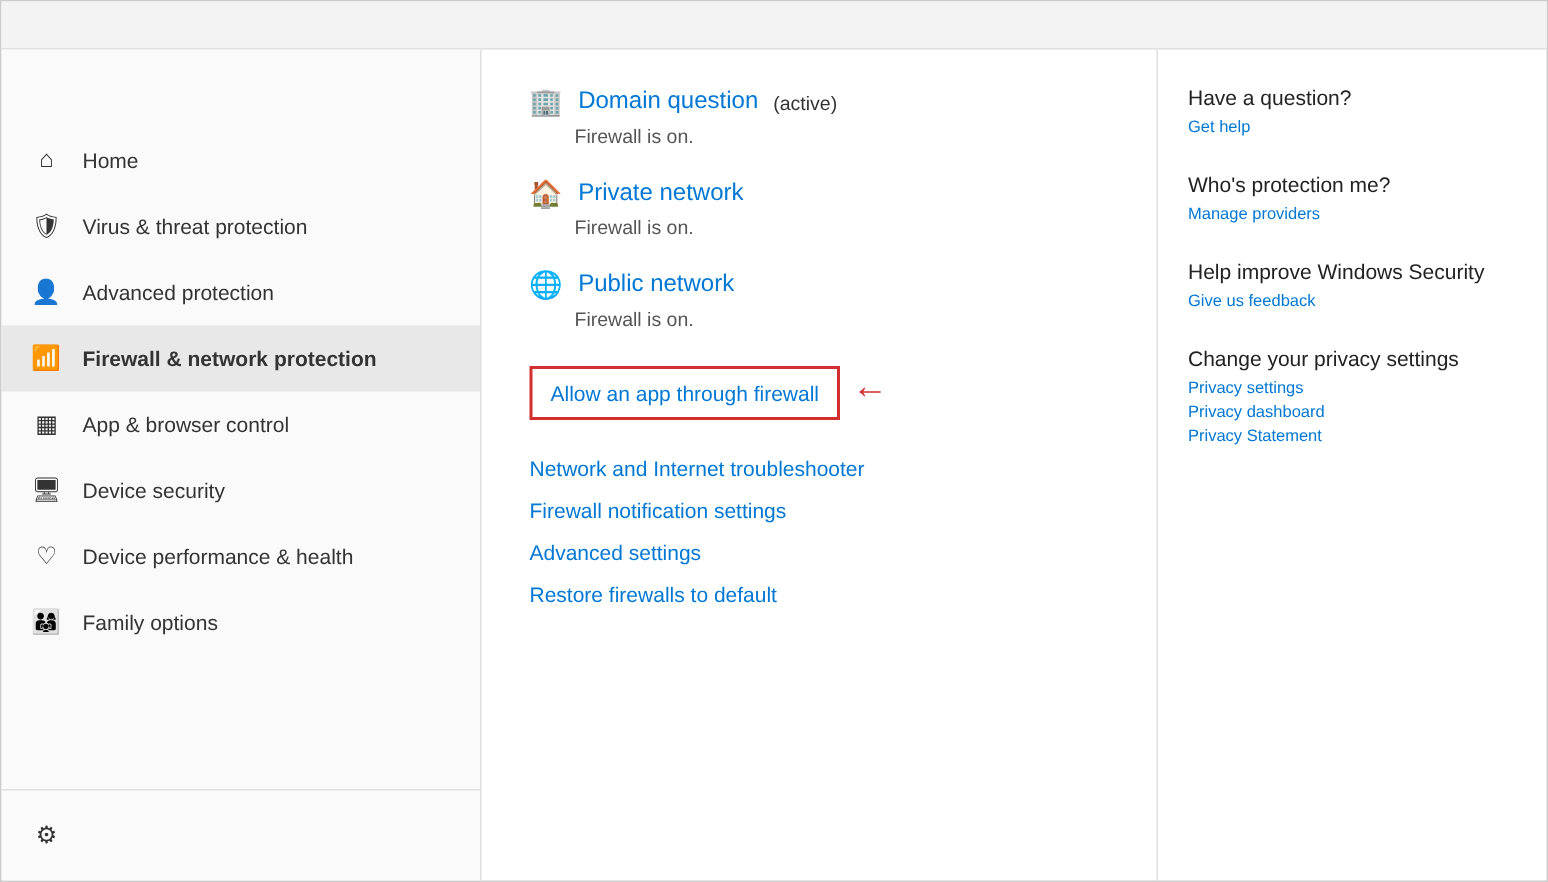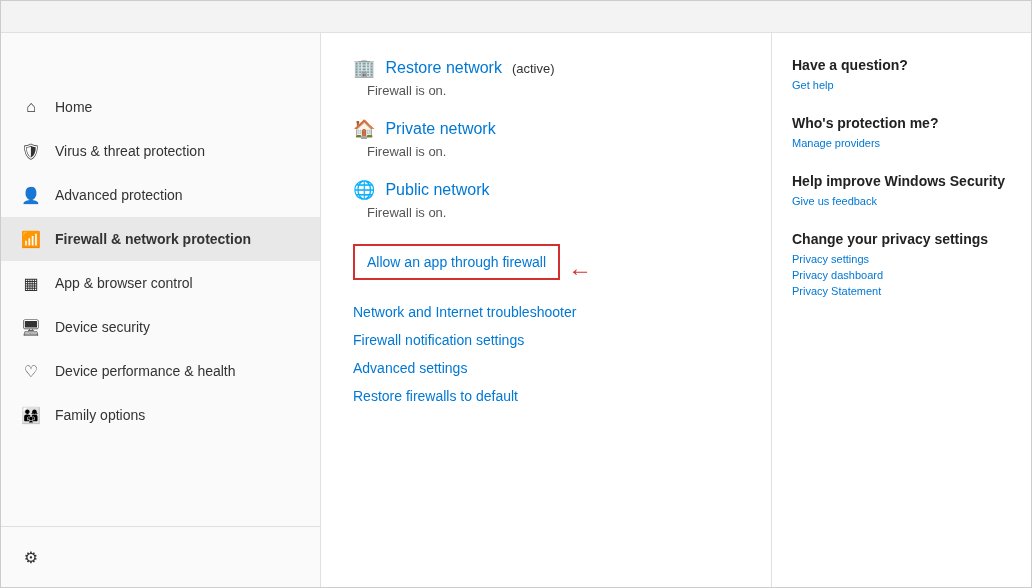--- a/index.html
+++ b/index.html
@@ -156,21 +156,21 @@
       color: #0078d4;
       font-weight: 400;
     }
     .network-badge {
       font-size: 13px;
       color: #333;
     }
     .network-status {
       font-size: 13px;
       color: #555;
-      margin-left: 14px;
+      margin-left: 30px;
     }
     .network-icon {
       font-size: 18px;
       color: #555;
     }
 
     
     .links-section {
       margin-top: 24px;
     }
@@ -185,36 +185,35 @@
     .link-item.highlighted {
       border: 2px solid #d32f2f;
       padding: 8px 12px;
       display: inline-block;
       color: #0078d4;
     }
 
     
     .arrow-container {
       display: flex;
-      align-items: center;
       margin-bottom: 12px;
       gap: 8px;
     }
     .red-arrow {
       color: #d32f2f;
       font-size: 24px;
     }
 
     
     .right-section {
       margin-bottom: 24px;
     }
     .right-section-title {
       font-size: 14px;
-      font-weight: 700;
+      font-weight: 400;
       color: #222;
       margin-bottom: 6px;
     }
     .right-link {
       display: block;
       color: #0078d4;
       text-decoration: none;
       font-size: 11px;
       margin-bottom: 4px;
       cursor: pointer;
@@ -294,21 +293,21 @@
       </div>
     </div>
 
     <div class="main-content">
       <div class="center-panel">
 
         <div id="networks-container">
             <div class="network-item">
     <div class="network-item-header">
       <span class="network-icon">🏢</span>
-      <span class="network-title">Restore network</span>
+      <span class="network-title">Domain question</span>
       <span class="network-badge">(active)</span>
     </div>
     <div class="network-status">Firewall is on.</div>
   </div>
             <div class="network-item">
     <div class="network-item-header">
       <span class="network-icon">🏠</span>
       <span class="network-title">Private network</span>
 
     </div>

